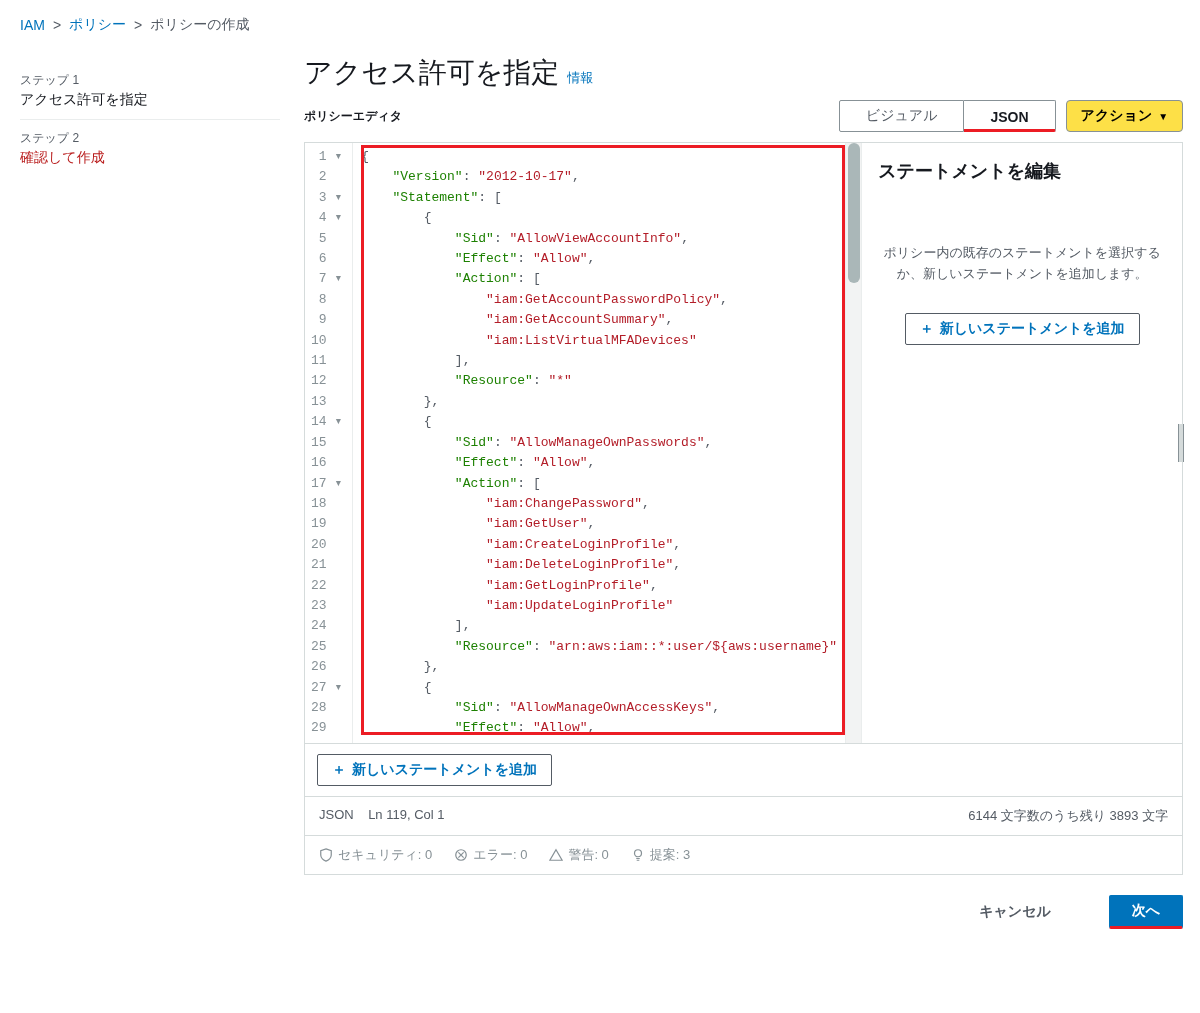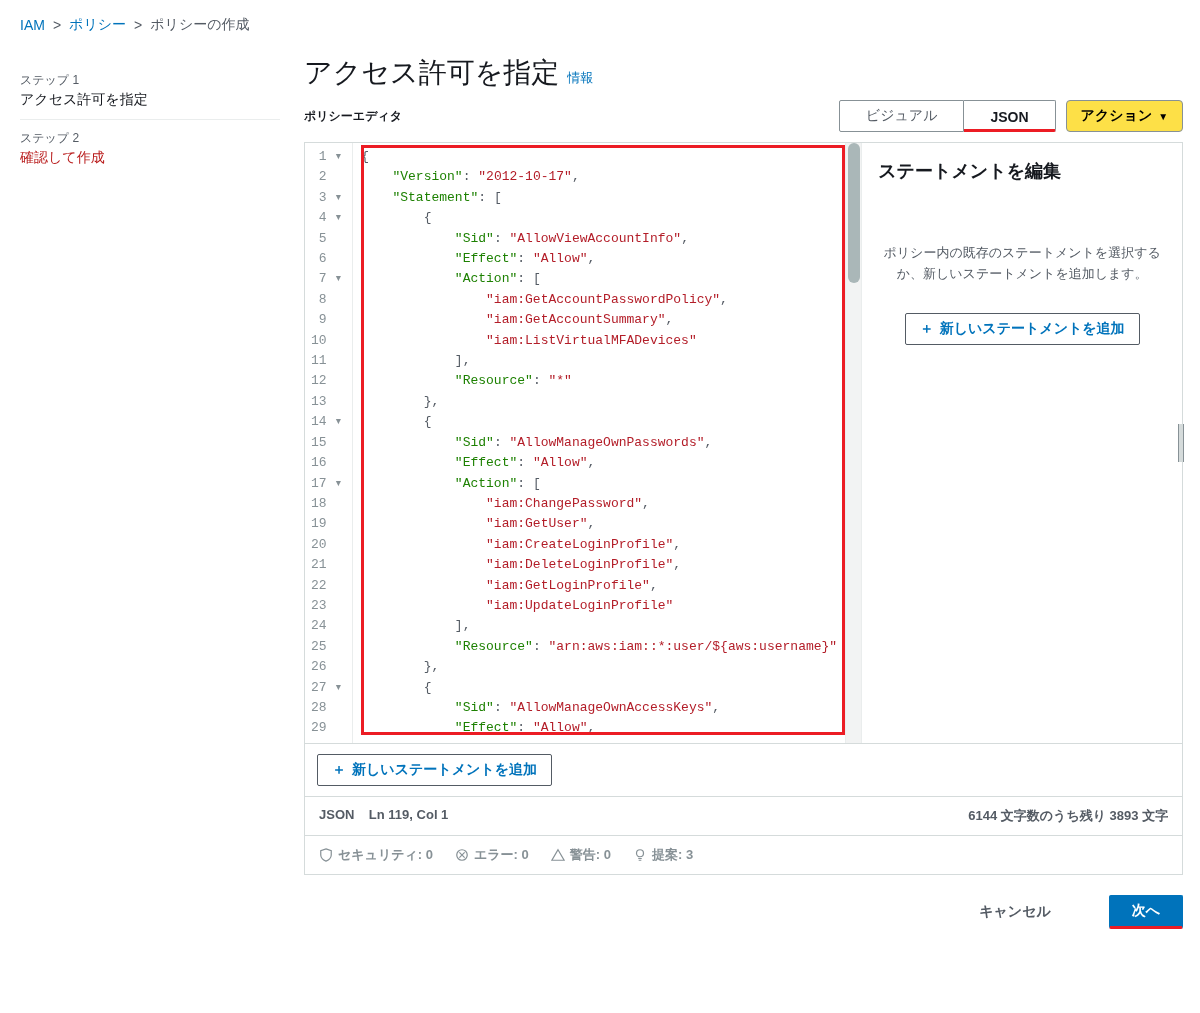--- a/index.html
+++ b/index.html
@@ -50,23 +50,23 @@
 
   .statement-panel { width: 320px; flex: 0 0 320px; padding: 16px; position: relative; }
   .statement-panel h2 { font-size: 18px; font-weight: 700; margin-bottom: 60px; }
   .statement-select-box { text-align: center; }
   .statement-select-box .sel-title { font-size: 15px; color: #16191f; margin-bottom: 8px; }
   .statement-select-box .sel-desc { font-size: 13px; color: #545b64; line-height: 1.6; margin-bottom: 28px; }
   .add-statement-btn { border: 1px solid #545b64; background: #fff; color: #0073bb; padding: 6px 14px; font-size: 14px; font-weight: 700; border-radius: 2px; cursor: pointer; display: inline-flex; align-items: center; gap: 6px; }
   .plus { color: #0073bb; font-weight: 700; }
 
   .editor-footer-row { border: 1px solid #d5dbdb; border-top: none; padding: 10px 12px; }
-  .status-row { border: 1px solid #d5dbdb; border-top: none; padding: 10px 14px; display: flex; justify-content: space-between; font-size: 13px; color: #545b64; font-weight: bold; }
+  .status-row { border: 1px solid #d5dbdb; border-top: none; padding: 10px 14px; display: flex; justify-content: space-between; font-size: 13px; color: #545b64; }
   .diagnostics-row { border: 1px solid #d5dbdb; border-top: none; padding: 10px 14px; display: flex; gap: 22px; font-size: 13px; color: #879196; }
-  .diag-item { display: flex; align-items: center; gap: 5px; font-weight: bold; }
+  .diag-item { display: flex; align-items: center; gap: 5px; }
 
   .page-footer { display: flex; justify-content: flex-end; gap: 14px; padding: 20px 0 30px; align-items: center; }
   .btn-cancel { background: none; border: none; color: #545b64; font-size: 14px; font-weight: 700; cursor: pointer; }
   .btn-next { background: #0073bb; color: #fff; border: 1px solid #0073bb; padding: 6px 22px; font-size: 14px; font-weight: 700; border-radius: 2px; cursor: pointer; border-bottom: 3px solid #ec1c24; margin-left: 44px; }
   svg.mini-icon { width: 14px; height: 14px; }
 </style>
 </head>
 <body>
 
 <div class="breadcrumb">

